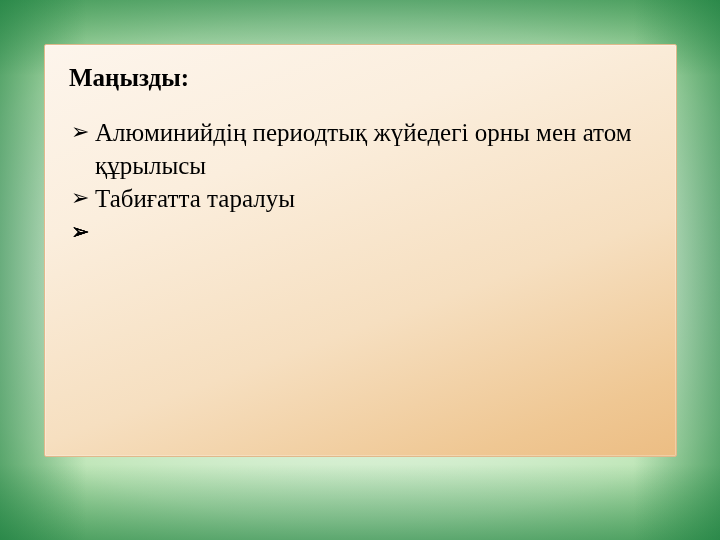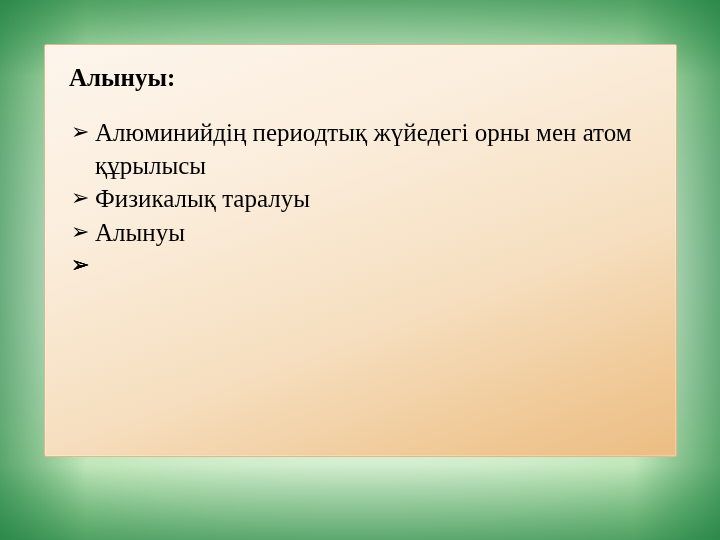--- a/index.html
+++ b/index.html
@@ -76,34 +76,33 @@
   ul.bullets li .txt {
     display: inline;
     margin-top: 44px;
   }
 </style>
 </head>
 <body>
 
 <div class="slide">
   <div class="content-box">
-    <div class="heading">Алынуы:</div>
+    <div class="heading">Маңызды:</div>
     <div class="spacer"></div>
     <ul class="bullets">
       <li>
         <span class="marker">➢</span>
         <span class="txt">Алюминийдің периодтық жүйедегі орны мен атом құрылысы</span>
       </li>
       <li>
         <span class="marker">➢</span>
-        <span class="txt">Физикалық таралуы</span>
+        <span class="txt">Табиғатта таралуы</span>
       </li>
       <li>
         <span class="marker">➢</span>
-        <span class="txt">Алынуы</span>
       </li>
       <li>
         <span class="marker">➢</span>
       </li>
       <li>
         <span class="marker">➢</span>
       </li>
       <li>
         <span class="marker">➢</span>
       </li>

